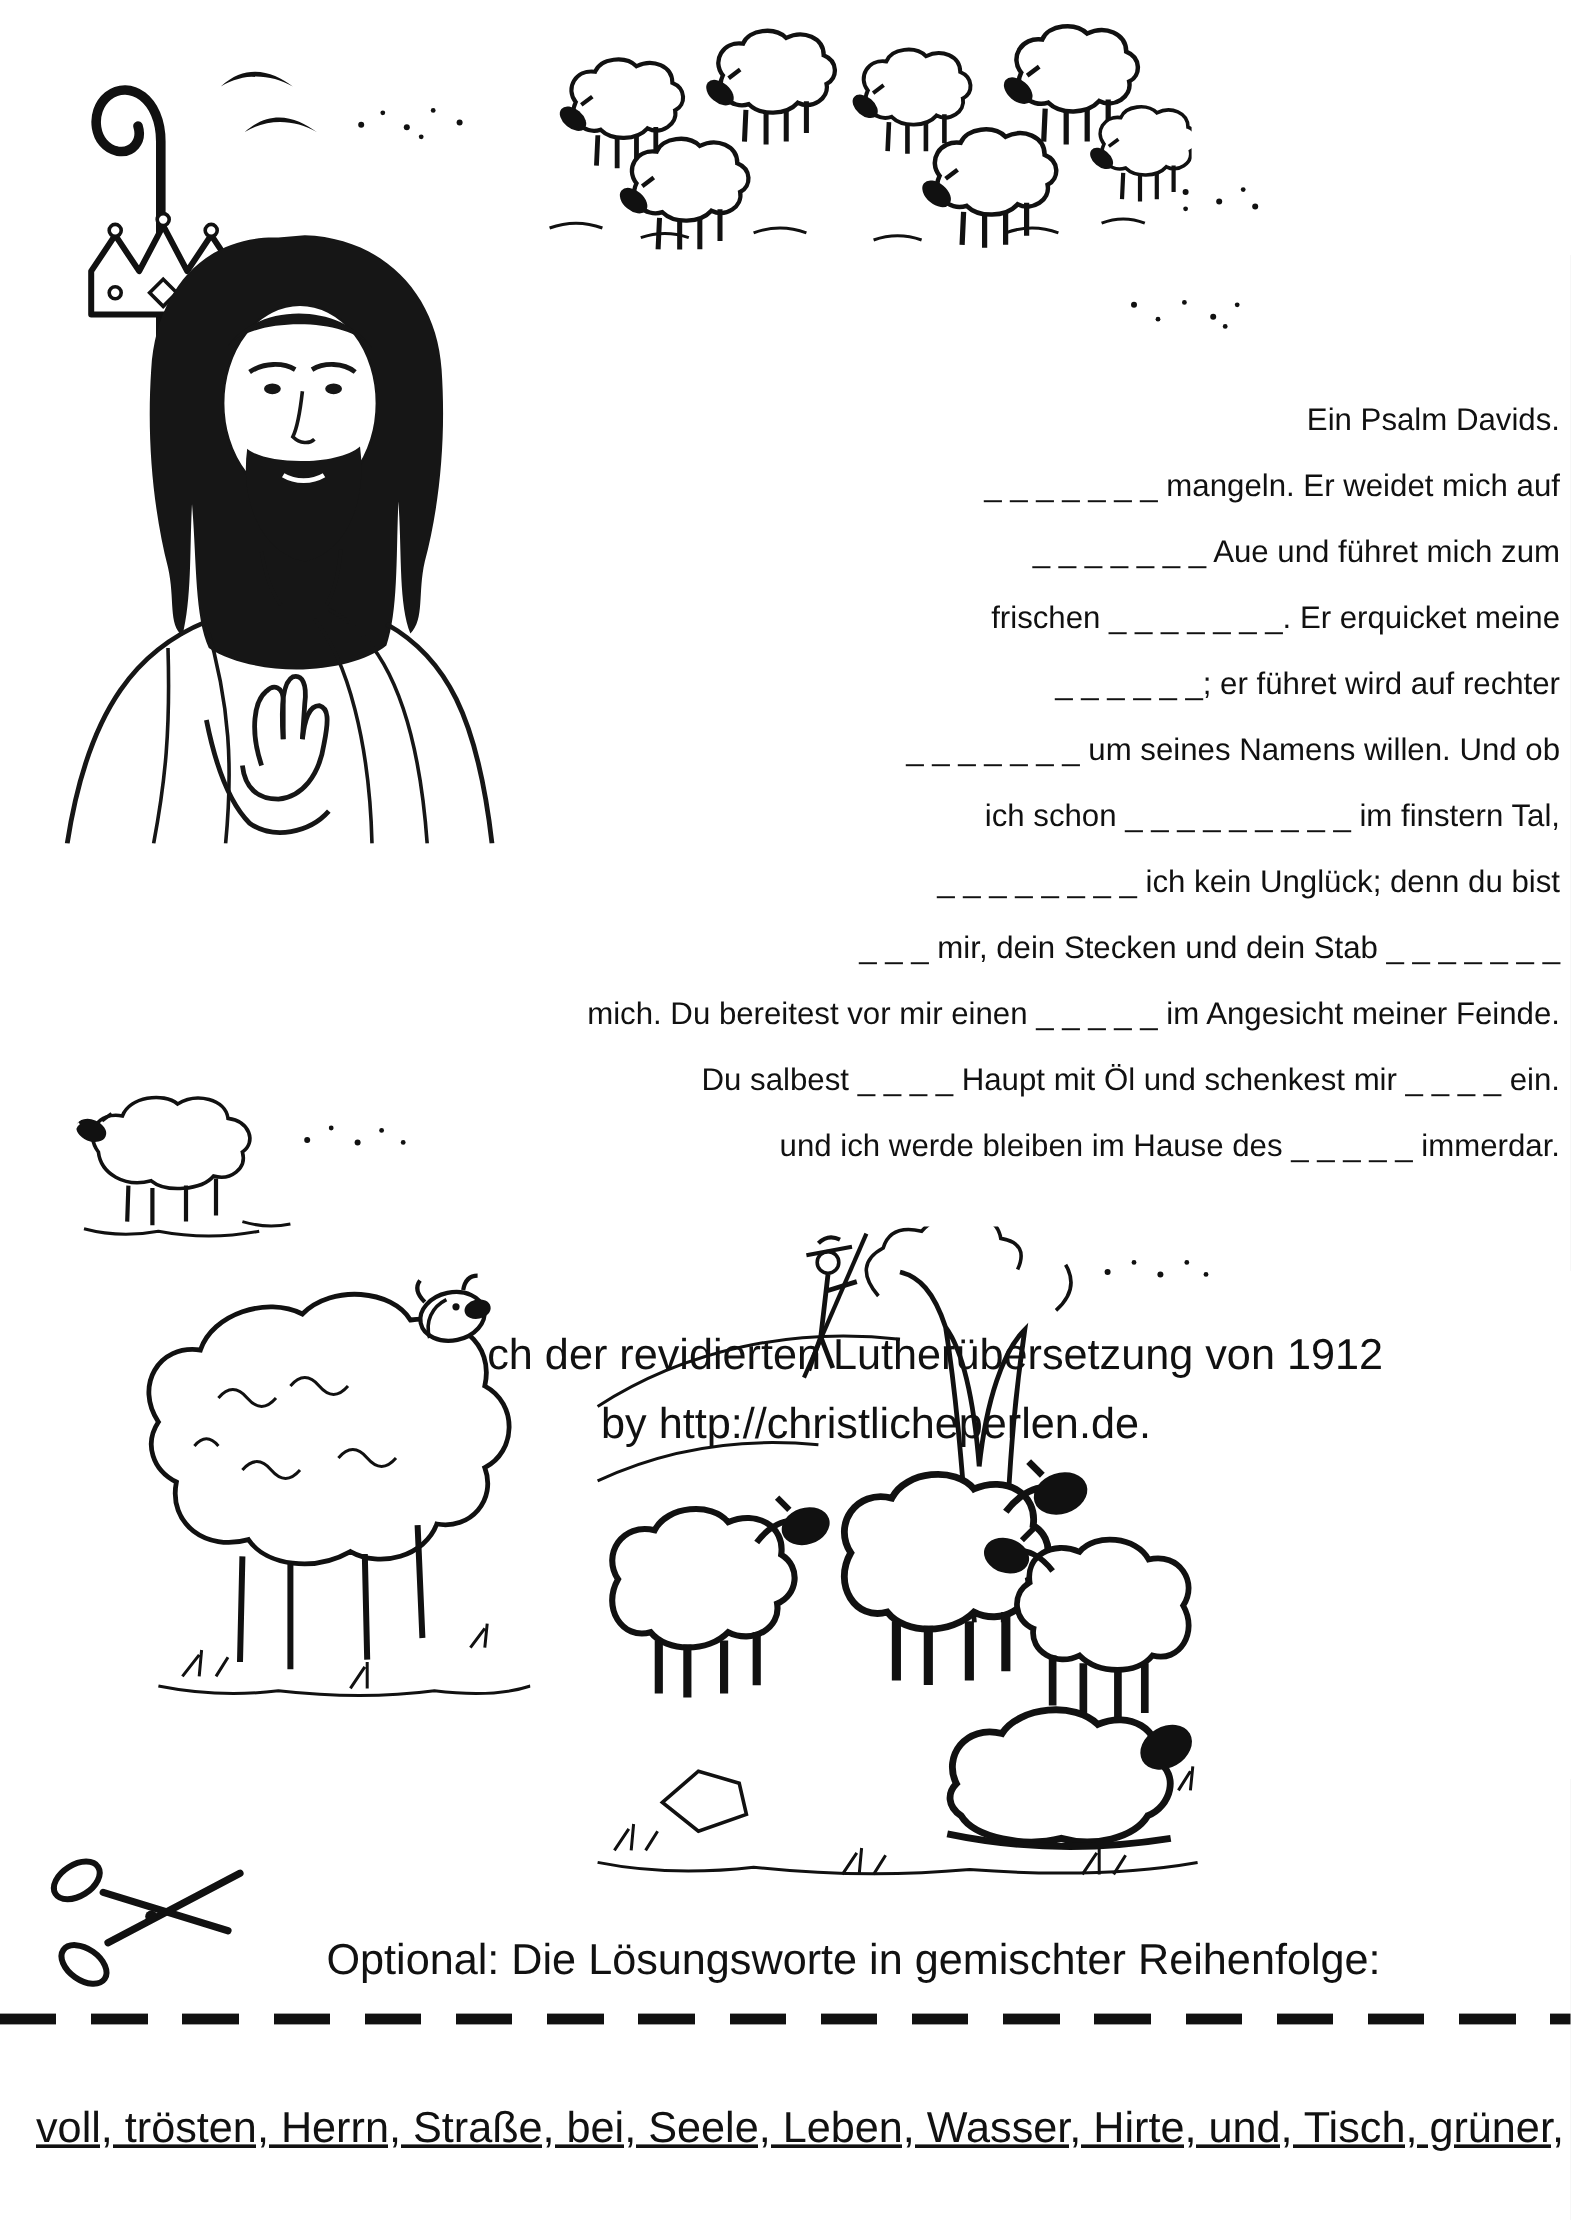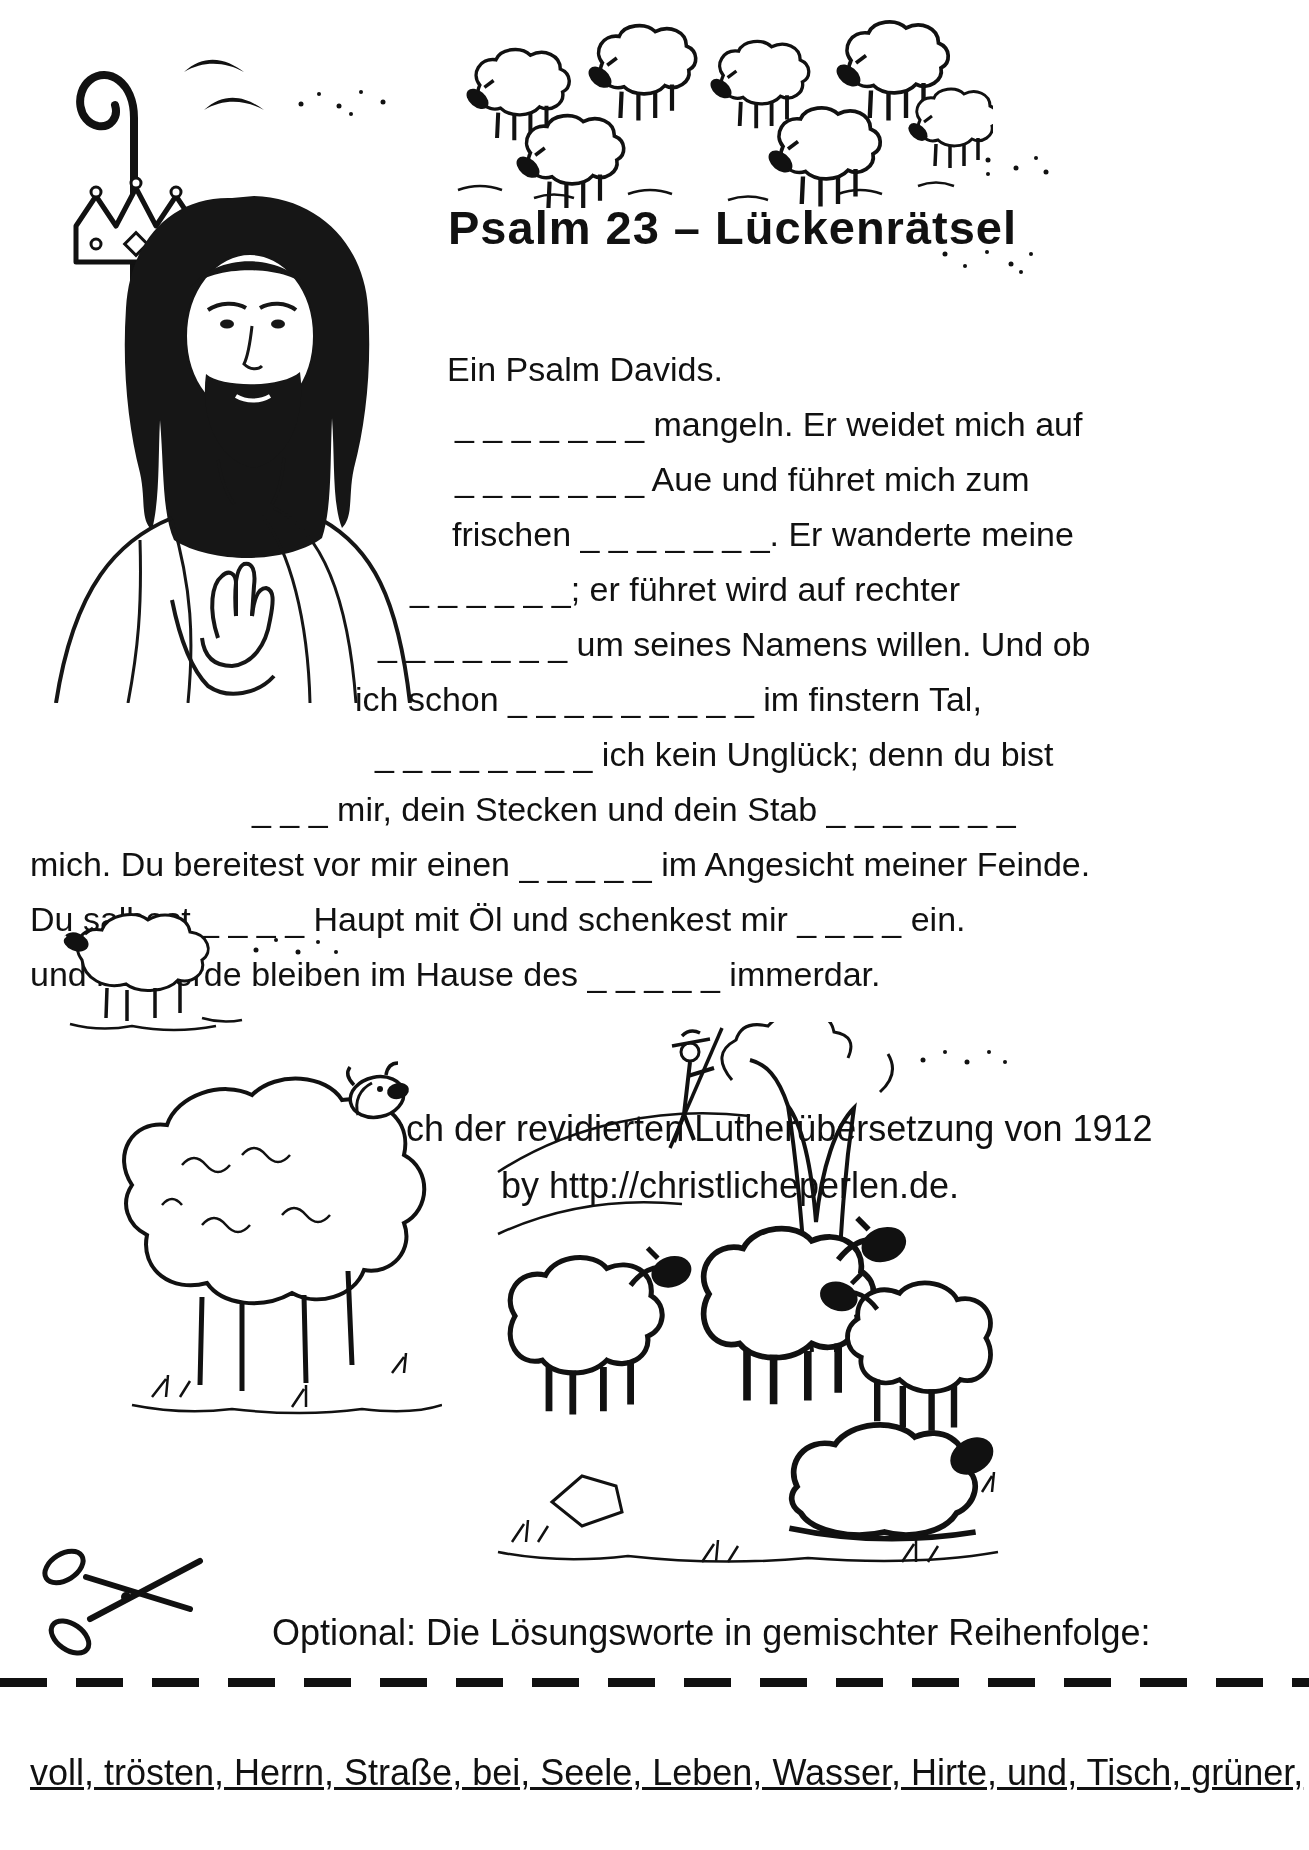--- a/index.html
+++ b/index.html
@@ -14,21 +14,21 @@
   }
   .abs{position:absolute;}
   svg{display:block;}
   
   .title{
     left:448px;top:200px;
     font-size:47px;font-weight:bold;letter-spacing:1px;
     white-space:nowrap;
   }
   
-  .psalm{left:0;top:342px;width:1300px;font-size:34px;line-height:55px;}
+  .psalm{left:0;top:322px;width:1300px;font-size:26px;line-height:55px;text-align:right;}
   .pl{white-space:nowrap;}
   .pl-0{margin-left:447px}
   .pl-1{margin-left:447px}
   .pl-2{margin-left:455px}
   .pl-3{margin-left:455px}
   .pl-4{margin-left:452px}
   .pl-5{margin-left:410px}
   .pl-6{margin-left:378px}
   .pl-7{margin-left:355px}
   .pl-8{margin-left:375px}
@@ -162,27 +162,26 @@
       <path d="M150,350 C96,372 52,418 34,535 M300,352 C350,380 376,430 388,535" stroke="#161616" stroke-width="4" fill="none"></path>
       <path d="M252,340 C298,362 326,424 334,535 M240,348 C268,382 286,452 288,535" stroke="#161616" stroke-width="3" fill="none"></path>
       <path d="M150,352 C170,420 172,472 166,535 M118,372 C120,440 116,482 106,535" stroke="#161616" stroke-width="3" fill="none"></path>
       <path d="M196,470 C186,440 190,416 200,408 C206,402 214,404 214,416 L214,448" stroke="#161616" stroke-width="4" fill="none"></path>
       <path d="M214,448 C212,420 214,400 222,396 C230,394 234,402 232,418 L230,448" stroke="#161616" stroke-width="4" fill="none"></path>
       <path d="M230,448 C232,430 236,420 244,420 C252,422 252,432 248,452 C244,478 230,496 210,498 C192,498 182,488 180,470" stroke="#161616" stroke-width="4" fill="none"></path>
       <path d="M150,432 C158,472 170,502 186,518 C206,532 236,526 252,508" stroke="#161616" stroke-width="4" fill="none"></path>
     </svg>
   </div>
 
-  <h1 class="abs title" style="margin:0;">Psalm 23 – Lückenrätsel</h1>
 
   <div class="abs psalm">
     <div class="pl pl-0">Ein Psalm Davids.</div>
     <div class="pl pl-2">_ _ _ _ _ _ _ mangeln. Er weidet mich auf</div>
     <div class="pl pl-3">_ _ _ _ _ _ _ Aue und führet mich zum</div>
-    <div class="pl pl-4">frischen _ _ _ _ _ _ _. Er wanderte meine</div>
+    <div class="pl pl-4">frischen _ _ _ _ _ _ _. Er erquicket meine</div>
     <div class="pl pl-5">_ _ _ _ _ _; er führet wird auf rechter</div>
     <div class="pl pl-6">_ _ _ _ _ _ _ um seines Namens willen. Und ob</div>
     <div class="pl pl-7">ich schon _ _ _ _ _ _ _ _ _ im finstern Tal,</div>
     <div class="pl pl-8">_ _ _ _ _ _ _ _ ich kein Unglück; denn du bist</div>
     <div class="pl pl-9">_ _ _ mir, dein Stecken und dein Stab _ _ _ _ _ _ _</div>
     <div class="pl pl-10">mich. Du bereitest vor mir einen _ _ _ _ _ im Angesicht meiner Feinde.</div>
     <div class="pl pl-11">Du salbest _ _ _ _ Haupt mit Öl und schenkest mir _ _ _ _ ein.</div>
     <div class="pl pl-13">und ich werde bleiben im Hause des _ _ _ _ _ immerdar.</div>
   </div>
 

